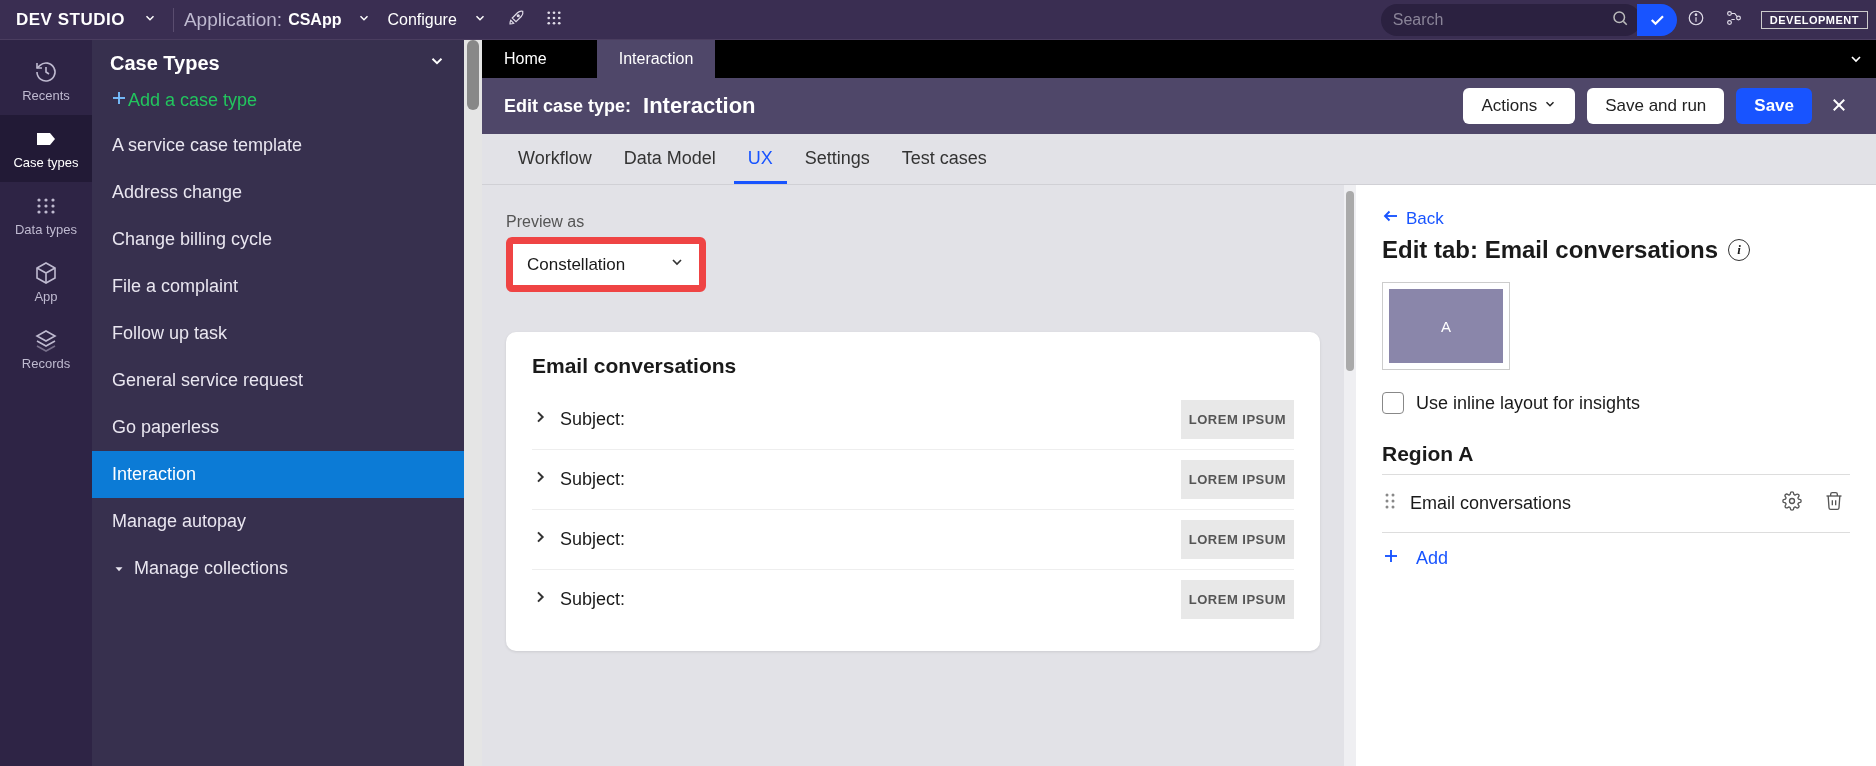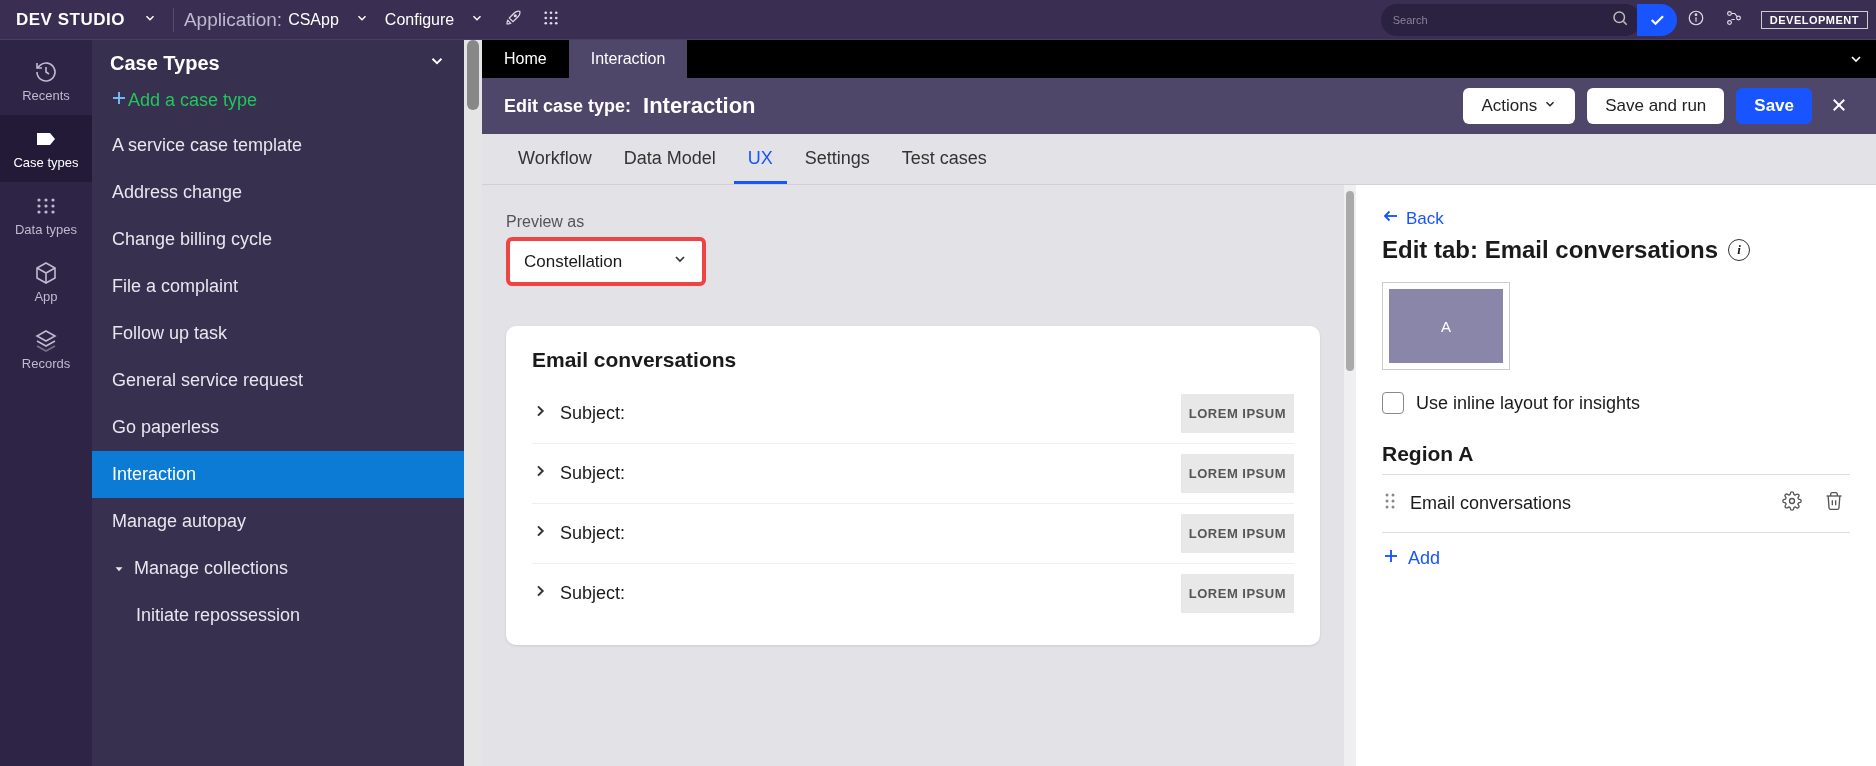--- a/index.html
+++ b/index.html
@@ -6,27 +6,27 @@
   body { font-family: -apple-system, BlinkMacSystemFont, "Segoe UI", Arial, sans-serif; font-size: 14px; background: #3a2e52; color: #fff; overflow: hidden; }
   
   
   .topbar { display: flex; align-items: center; height: 40px; background: #3a2e52; border-bottom: 1px solid #4a3d5f; padding: 0 8px; }
   .brand { font-weight: 700; font-size: 17px; letter-spacing: 0.5px; padding: 0 8px; }
   .topbar-divider { width: 1px; height: 24px; background: #5a4d6f; margin: 0 6px; }
   .chev-down { display: inline-block; }
   .chev-down svg { width: 14px; height: 14px; }
   .topbar .chev-hit { padding: 4px 10px; cursor: pointer; }
   .app-label { color: #bfbad0; padding-left: 4px; font-size: 19px; }
-  .app-name { color: #fff; font-weight: 400; padding: 0 6px; font-size: 16px; }
+  .app-name { color: #fff; font-weight: 700; padding: 0 6px; font-size: 16px; }
   .config-link { color: #fff; padding: 0 6px; font-size: 16px; cursor: pointer; }
   .topbar-icon { padding: 6px 10px; cursor: pointer; color: #e0dce8; }
   .topbar-icon svg { width: 18px; height: 18px; }
   .topbar-spacer { flex: 1; }
   .search-wrap { display: flex; align-items: center; background: #2b2140; border-radius: 20px; height: 32px; padding: 0 12px; min-width: 260px; }
-  .search-input { background: transparent; border: none; outline: none; color: #fff; flex: 1; font-size: 11px; }
+  .search-input { background: transparent; border: none; outline: none; color: #fff; flex: 1; font-size: 16px; }
   .search-input::placeholder { color: #8a8498; }
   .approve-btn { background: #1854ff; border-radius: 0 18px 18px 0; height: 32px; width: 40px; display: flex; align-items: center; justify-content: center; cursor: pointer; margin-left: -4px; }
   .env-badge { border: 1px solid #ccc; color: #fff; font-weight: 700; font-size: 11px; padding: 2px 8px; letter-spacing: 0.5px; margin-left: 8px; }
 
   
   .shell { display: flex; height: calc(100vh - 40px); }
 
   
   .rail { width: 92px; background: #2e2445; display: flex; flex-direction: column; align-items: center; padding-top: 8px; }
   .rail-item { width: 100%; padding: 12px 4px; text-align: center; color: #bfbad0; cursor: pointer; font-size: 13px; }
@@ -46,21 +46,21 @@
   .caret-left svg { width: 14px; height: 14px; }
 
   
   .split-gutter { width: 18px; background: #e5e5e5; position: relative; }
   .split-gutter::before { content: ""; position: absolute; top: 0; left: 3px; width: 12px; height: 70px; background: #888; border-radius: 6px; }
 
   
   .workarea { flex: 1; display: flex; flex-direction: column; background: #e2e2e7; color: #1a1a1a; min-width: 0; }
 
   
-  .tabstrip { display: flex; align-items: stretch; background: #000; height: 38px; }
+  .tabstrip { display: flex; align-items: stretch; background: #000; height: 38px; gap: 28px; }
   .tabstrip .tab { display: flex; align-items: center; padding: 0 22px; color: #fff; font-size: 16px; cursor: pointer; }
   .tabstrip .tab.home { color: #fff; }
   .tabstrip .tab.active { background: #4f4769; }
   .tabstrip .tabright { margin-left: auto; padding: 0 12px; display: flex; align-items: center; cursor: pointer; }
 
   
   .edithdr { background: #4f4769; color: #fff; display: flex; align-items: center; padding: 10px 22px; gap: 12px; }
   .edithdr .lbl { font-size: 18px; font-weight: 600; }
   .edithdr .name { font-size: 22px; font-weight: 700; }
   .edithdr .spacer { flex: 1; }
@@ -77,21 +77,21 @@
   .subtabs .stab.active { color: #1854ff; border-bottom-color: #1854ff; }
 
   
   .content { flex: 1; display: flex; min-height: 0; }
   .preview-col { flex: 1; background: #e2e2e7; padding: 28px 24px; overflow-y: auto; position: relative; }
   .inspector-gutter { width: 12px; background: #efeff2; position: relative; }
   .inspector-gutter::before { content: ""; position: absolute; top: 6px; left: 2px; width: 8px; height: 180px; background: #aaa; border-radius: 4px; }
   .inspector { width: 520px; background: #fff; padding: 22px 26px; overflow-y: auto; color: #1a1a1a; }
 
   .preview-label { color: #555; font-size: 16px; margin-bottom: 6px; }
-  .select-box { background: #fff; border: 4px solid #ef4444; border-radius: 6px; padding: 10px 14px; font-size: 17px; display: inline-flex; align-items: center; gap: 40px; cursor: pointer; min-width: 200px; justify-content: space-between; }
+  .select-box { background: #fff; border: 7px solid #ef4444; border-radius: 6px; padding: 10px 14px; font-size: 17px; display: inline-flex; align-items: center; gap: 40px; cursor: pointer; min-width: 200px; justify-content: space-between; }
 
   .preview-card { background: #fff; border-radius: 10px; padding: 22px 26px; margin-top: 40px; box-shadow: 0 1px 3px rgba(0,0,0,0.1); }
   .preview-card h3 { font-size: 21px; margin-bottom: 12px; font-weight: 700; }
   .subject-row { display: flex; align-items: center; justify-content: space-between; padding: 10px 0; border-bottom: 1px solid #eee; }
   .subject-row:last-child { border-bottom: none; }
   .subject-left { display: flex; align-items: center; gap: 12px; font-size: 18px; }
   .lorem-chip { background: #e8e8e8; color: #555; font-weight: 700; font-size: 13px; padding: 12px 8px; letter-spacing: 0.5px; }
 
   
   .back-link { display: inline-flex; align-items: center; gap: 6px; color: #1854ff; font-size: 17px; cursor: pointer; margin-bottom: 6px; }
@@ -108,21 +108,21 @@
   .checkbox-row { display: flex; align-items: center; gap: 12px; font-size: 18px; margin-bottom: 28px; cursor: pointer; }
   .checkbox-box { width: 22px; height: 22px; border: 1.5px solid #888; border-radius: 4px; }
 
   .region-h { font-size: 21px; font-weight: 700; margin-bottom: 8px; }
   .region-item { display: flex; align-items: center; gap: 14px; padding: 12px 2px; border-top: 1px solid #ddd; border-bottom: 1px solid #ddd; font-size: 18px; }
   .region-item .drag { color: #888; cursor: grab; }
   .region-item .spacer { flex: 1; }
   .icon-btn { cursor: pointer; color: #555; padding: 4px; }
   .icon-btn svg { width: 20px; height: 20px; }
 
-  .add-link { display: inline-flex; align-items: center; gap: 8px; color: #1854ff; font-size: 18px; cursor: pointer; margin-top: 14px; }
+  .add-link { display: inline-flex; align-items: center; gap: 16px; color: #1854ff; font-size: 18px; cursor: pointer; margin-top: 14px; }
 </style>
 </head>
 <body>
 
 <div class="topbar">
   <span class="brand">DEV STUDIO</span>
   <span class="chev-hit">
     <span class="chev-down">
       <svg viewBox="0 0 24 24" fill="none" stroke="currentColor" stroke-width="2.5">
           <polyline points="6 9 12 15 18 9"></polyline>
@@ -302,23 +302,20 @@
           <span>Manage autopay</span>
         </li>
       <li>
         <span class="caret-left">
             <svg viewBox="0 0 24 24" fill="currentColor">
               <polygon points="6 9 18 9 12 16"></polygon>
             </svg>
           </span>
         <span>Manage collections</span>
       </li>
-      <li class="sub">
-          <span>Initiate repossession</span>
-        </li>
     </ul>
   </div>
 
   <div class="split-gutter"></div>
 
   <div class="workarea">
     <div class="tabstrip">
       <div class="tab home">Home</div>
       <div class="tab active">Interaction</div>
       <div class="tabright">

